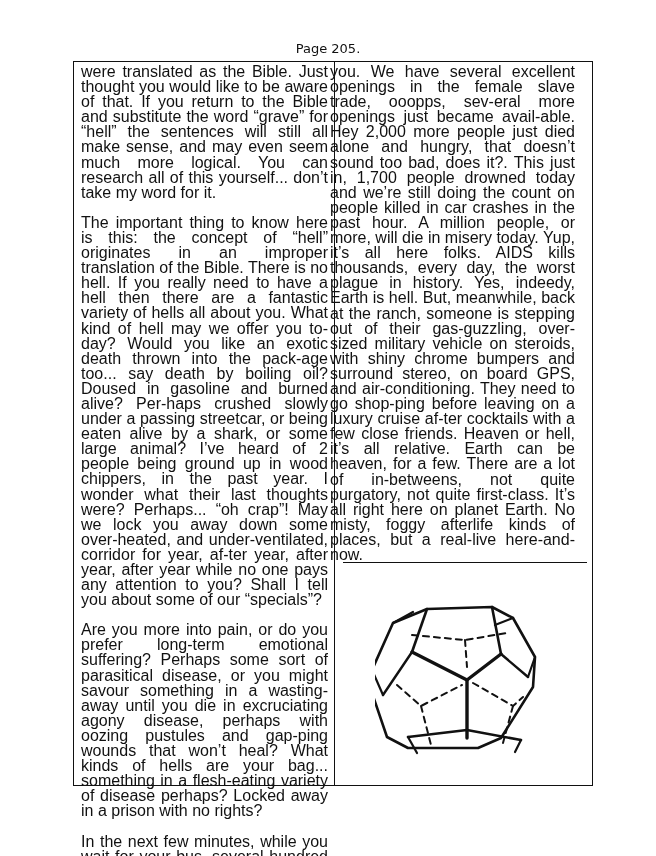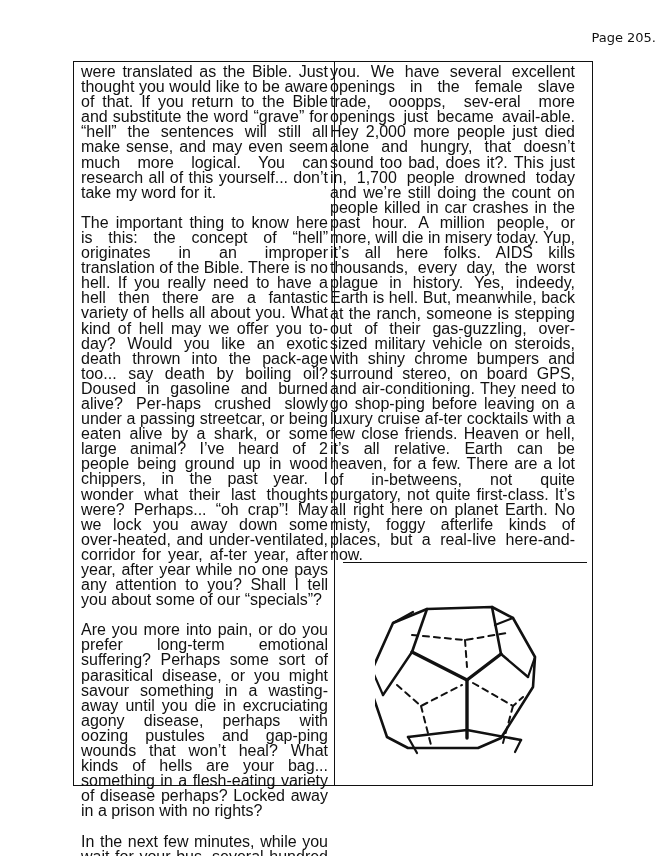--- a/index.html
+++ b/index.html
@@ -1,18 +1,18 @@
 <!DOCTYPE html>
 <html><head>
 <meta charset="utf-8">
 <style>
   html, body { margin: 0; padding: 0; background: #ffffff; }
   body { width: 656px; height: 856px; position: relative; overflow: hidden; }
   .page-header {
-    position: absolute; left: 0; top: 30px; width: 656px; text-align: right;
+    position: absolute; left: 0; top: 41px; width: 656px; text-align: center;
     font-family: "DejaVu Sans", sans-serif; font-size: 13px; color: #111;
   }
   .frame {
     position: absolute; left: 73px; top: 61px; width: 520px; height: 725px;
     border: 1.5px solid #111; box-sizing: border-box;
   }
   .divider {
     position: absolute; left: 334px; top: 61px; width: 0; height: 725px;
     border-left: 1.5px solid #111;
   }

